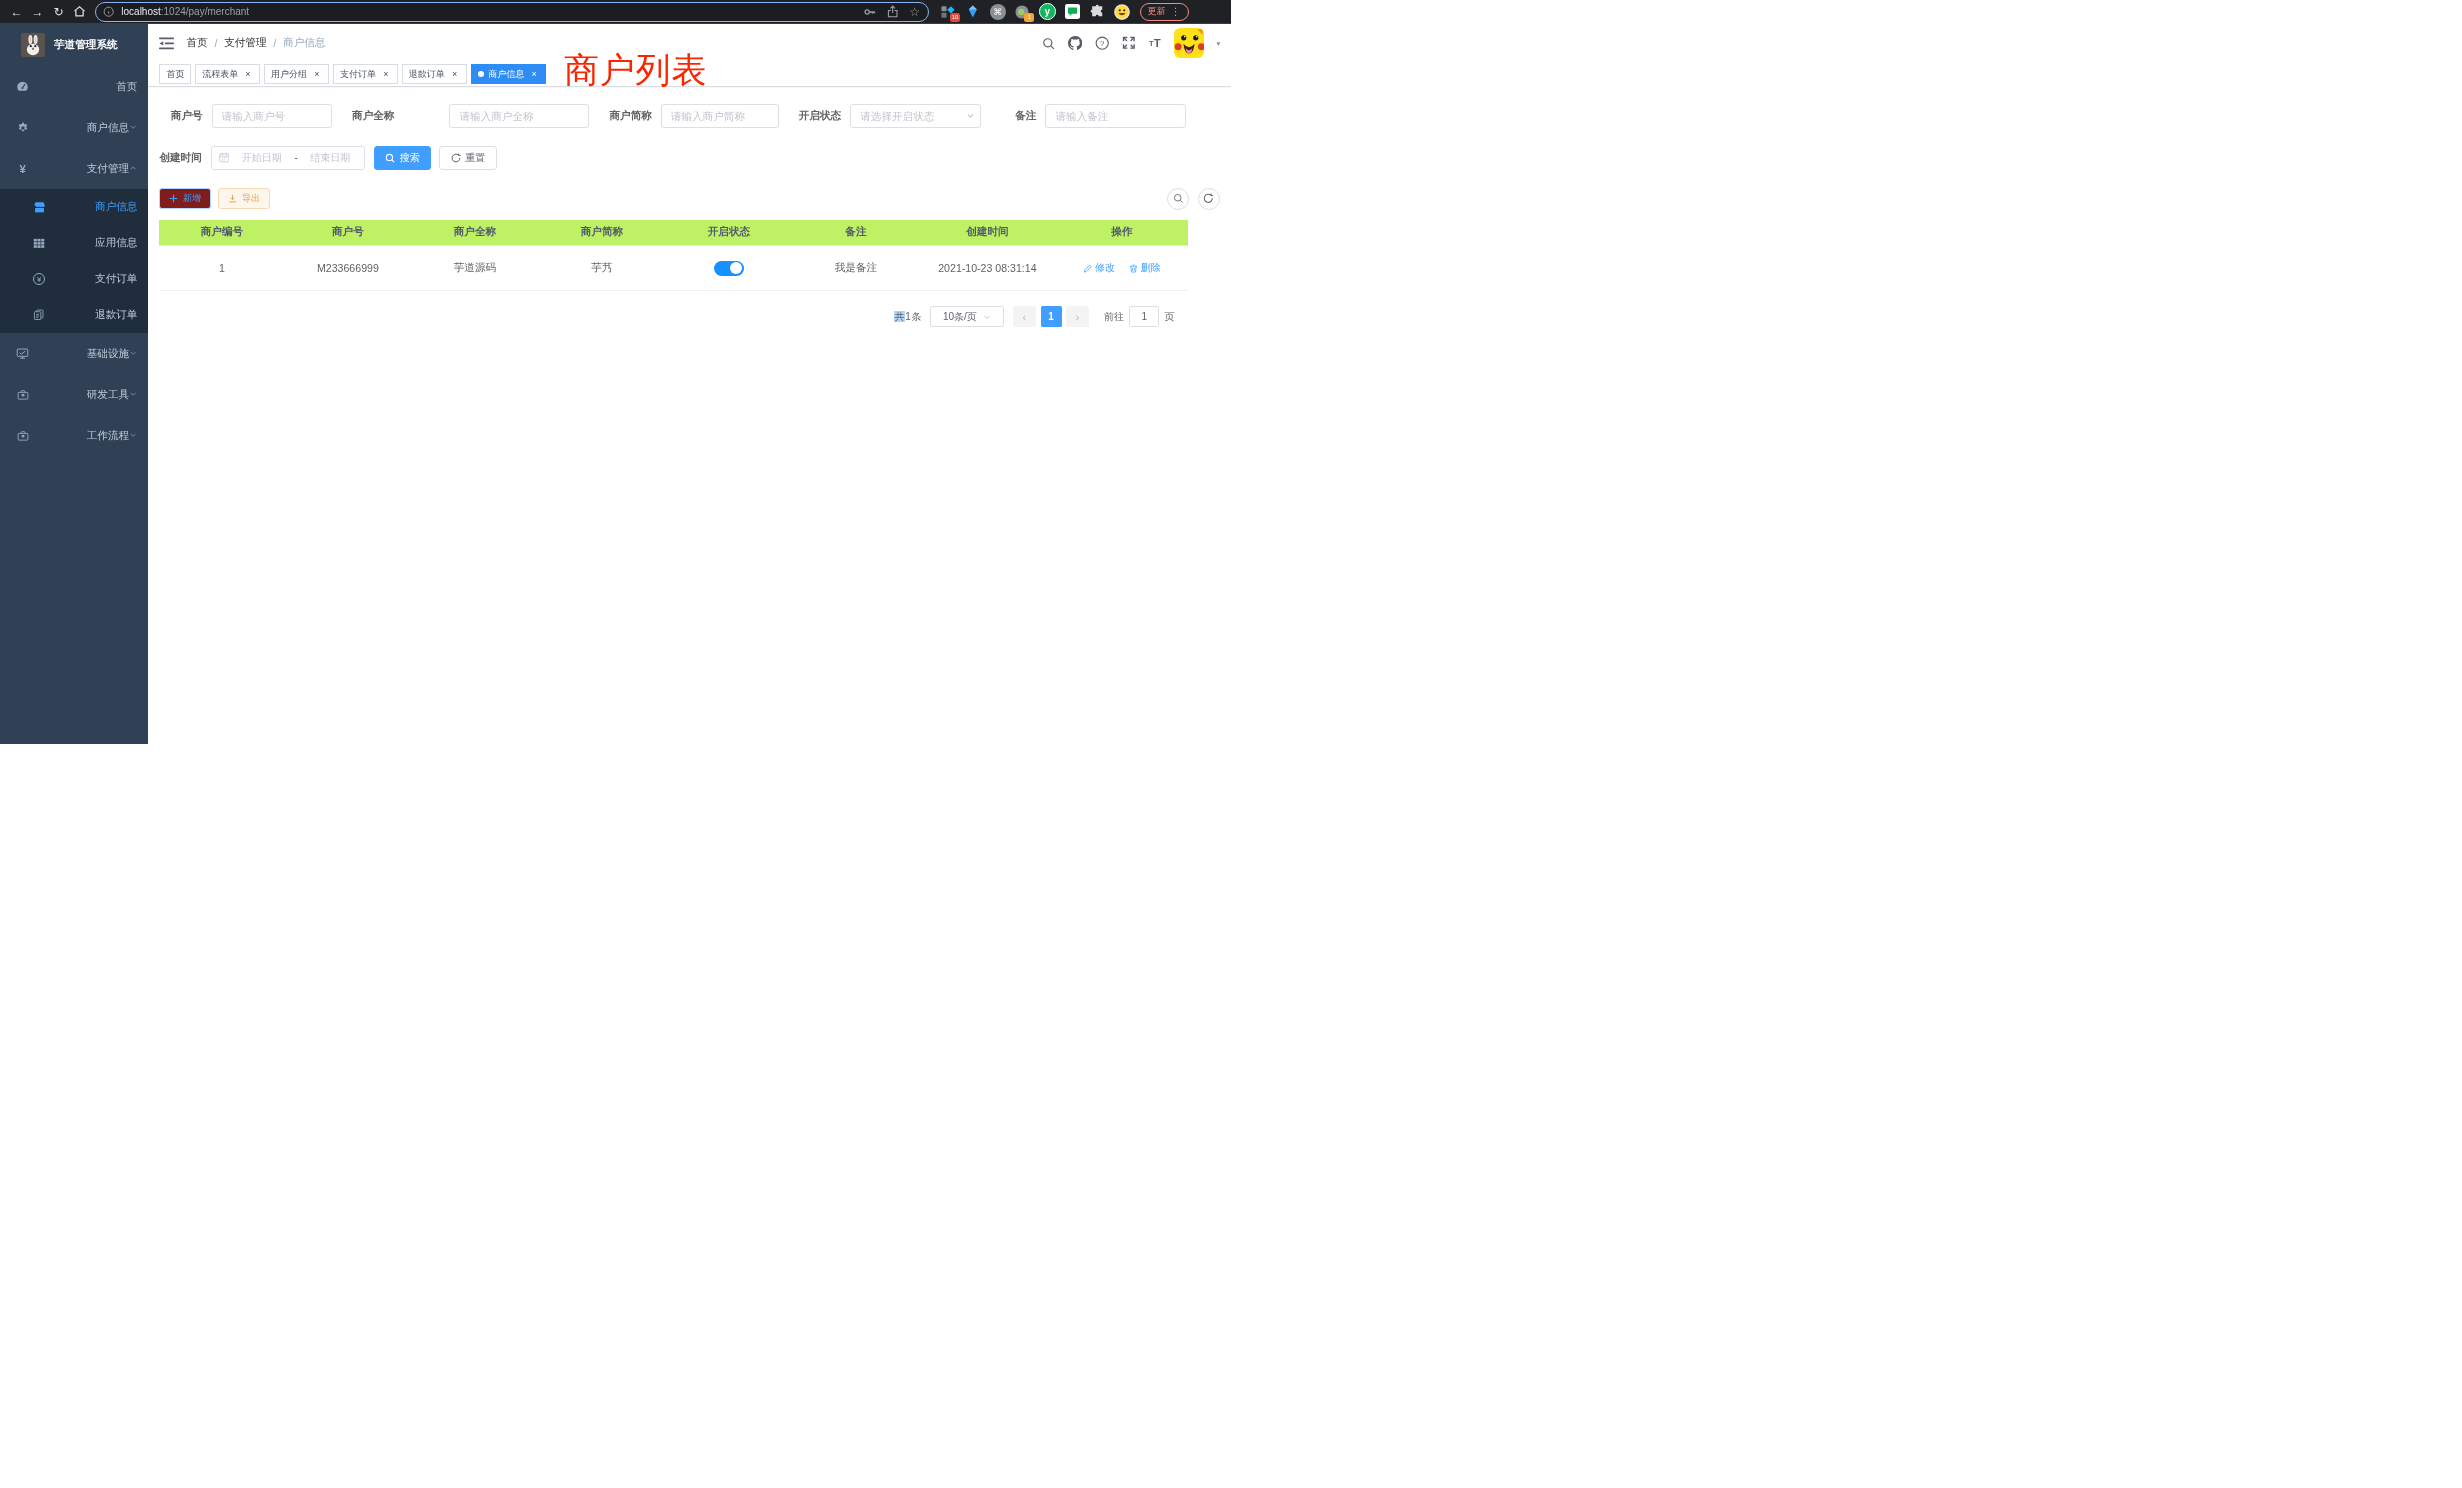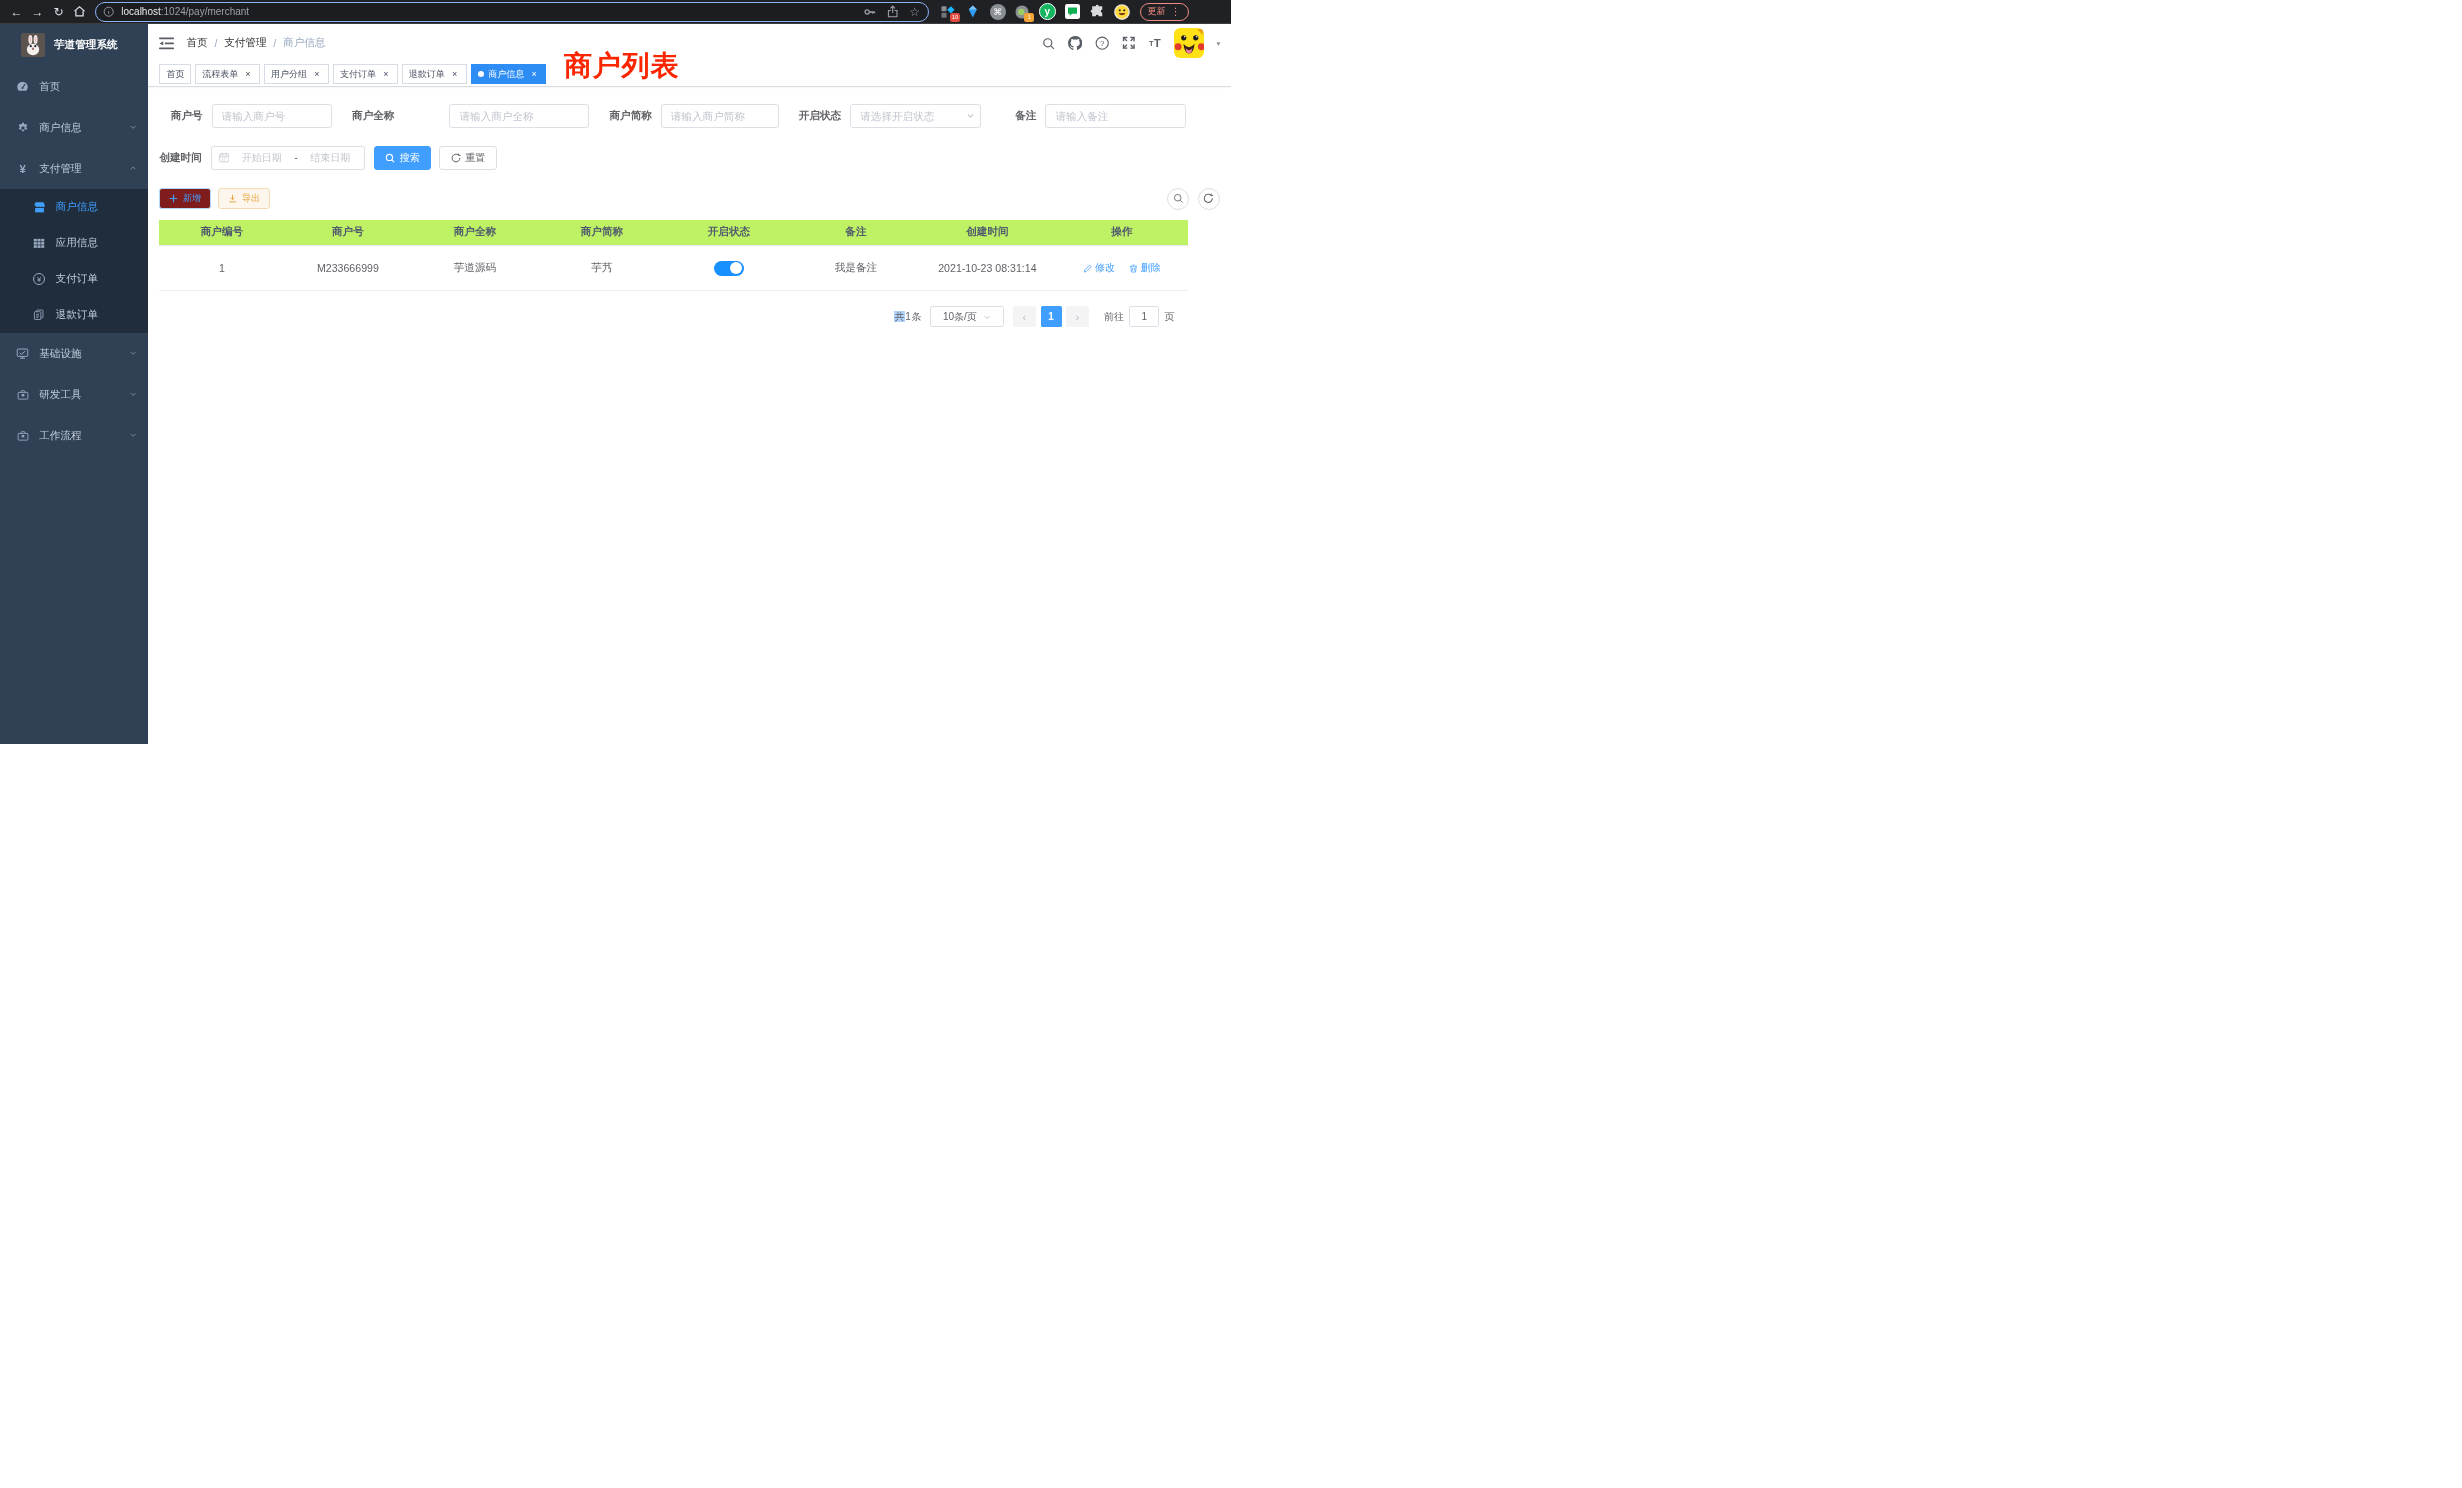--- a/index.html
+++ b/index.html
@@ -28,21 +28,21 @@
   .ext-cmd { width:16px; height:16px; border-radius:50%; background:#8a8f94; color:#fff;
     font-size:9px; display:flex; align-items:center; justify-content:center; }
   .ext-y { width:16.7px; height:16.7px; border-radius:50%; background:#13b55f; border:1.5px solid #fff;
     color:#fff; font-weight:700; font-size:10px; display:flex; align-items:center; justify-content:center; }
   .update-pill { margin-left:9px; height:18px; border:1.5px solid #f28b82; border-radius:10px;
     color:#f28b82; font-size:9px; display:flex; align-items:center; gap:5.3px; padding:0 6.8px; }
   .update-dots { font-size:10px; letter-spacing:0; }
 
   
   .app { display:flex; height:720px; }
-  .sidebar { width:148px; background:#304156; color:#bfcbd9; flex-shrink:0; }
+  .sidebar { width:148px; background:#304156; color:#bfcbd9; flex-shrink:0;text-align:right; }
   .logo-row { height:42px; display:flex; align-items:center; padding-left:21px; gap:9px; }
   .app-title { color:#fff; font-size:10.6px; font-weight:700; }
   .menu-item { height:41px; display:flex; align-items:center; padding:0 10.6px 0 13.6px;
     font-size:10.6px; cursor:pointer; }
   .menu-item .mi-ico { width:18px; display:flex; justify-content:center; margin-right:7.6px;
     color:#99a9bf; font-size:11.4px; }
   .menu-item .mi-label { flex:1; }
   .menu-item .chev { color:#7e8a9a; display:flex; }
   .submenu { background:#1f2d3d; }
   .submenu .menu-item { height:36px; padding-left:30px; }
@@ -53,22 +53,22 @@
 
   .main { flex:1; display:flex; flex-direction:column; background:#fff; position:relative; }
 
   
   .navbar { height:38px; display:flex; align-items:center; padding-left:11.4px; position:relative; }
   .hamburger { display:flex; margin-right:12px; cursor:pointer; }
   .crumbs { font-size:10.6px; display:flex; align-items:center; }
   .crumb { color:#303133; }
   .crumb-sep { color:#97a8be; margin:0 6.8px; }
   .crumb.last { color:#97a8be; }
-  .annotation { position:absolute; left:416px; top:28px; font-size:28px; line-height:1;
-    color:#fb2500; font-weight:700; letter-spacing:0.8px; pointer-events:none; }
+  .annotation { position:absolute; left:416px; top:28px; font-size:35px; line-height:1;
+    color:#fb2500; font-weight:400; letter-spacing:0.8px; pointer-events:none; }
   .nav-right { position:absolute; right:10.6px; top:0; height:38px; display:flex;
     align-items:center; gap:13px; color:#5a5e66; }
   .nr-ico { display:flex; align-items:center; cursor:pointer; }
   .font-ico { font-weight:700; font-size:11.4px; }
   .font-ico small { font-size:7.6px; font-weight:700; }
   .avatar { width:30px; height:30px; border-radius:6px; overflow:hidden; cursor:pointer; }
   .caret { color:#8f949b; font-size:7.6px; cursor:pointer; }
 
   
   .tabbar { height:25px; display:flex; align-items:center; padding:0 11.4px;

